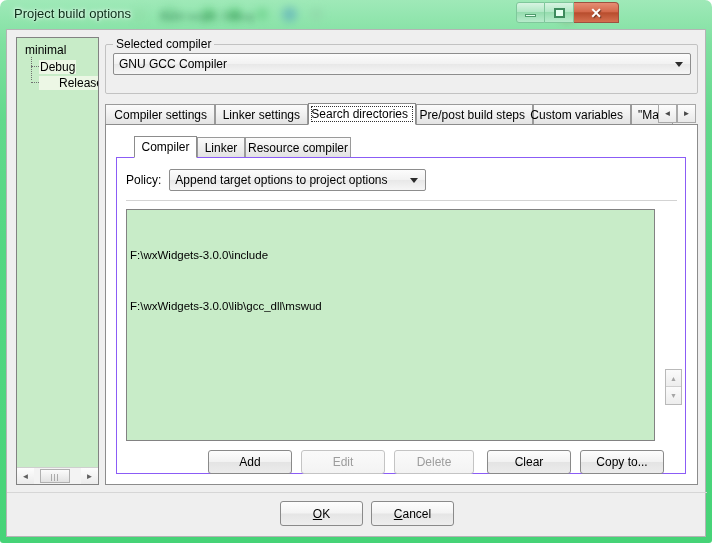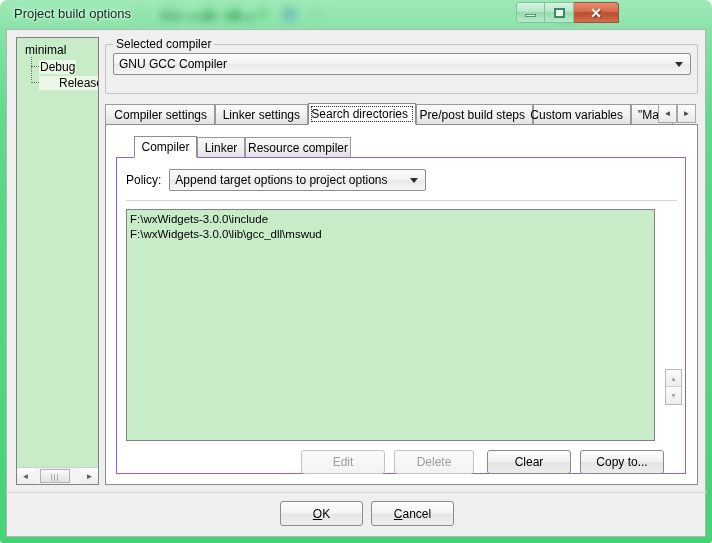--- a/index.html
+++ b/index.html
@@ -337,20 +337,21 @@
     overflow: hidden;
     padding: 2px 3px;
     cursor: default;
   }
   .list-item {
     font-size: 11.5px;
     color: #000;
     line-height: 15px;
     white-space: nowrap;
     font-family: "Liberation Sans", sans-serif;
+    margin-top: 36px;
   }
 
   
   .spin {
     position: absolute;
     left: 548px; top: 211px;
     width: 17px; height: 36px;
     border: 1px solid #b9b9b9;
     background: #f4f4f4;
   }
@@ -533,20 +534,23 @@
             <div class="list-item">F:\wxWidgets-3.0.0\include</div>
             <div class="list-item">F:\wxWidgets-3.0.0\lib\gcc_dll\mswud</div>
           </div>
 
           <div class="spin">
             <div class="spin-btn top">▲</div>
             <div class="spin-btn">▼</div>
           </div>
 
           <div class="btnrow">
+            <div class="btn" style="left:82px;width:84px;">
+              <span>Add</span>
+            </div>
             <div class="btn disabled" style="left:175px;width:84px;">
               <span>Edit</span>
             </div>
             <div class="btn disabled" style="left:268px;width:80px;">
               <span>Delete</span>
             </div>
             <div class="btn" style="left:361px;width:84px;">
               <span>Clear</span>
             </div>
             <div class="btn" style="left:454px;width:84px;">

